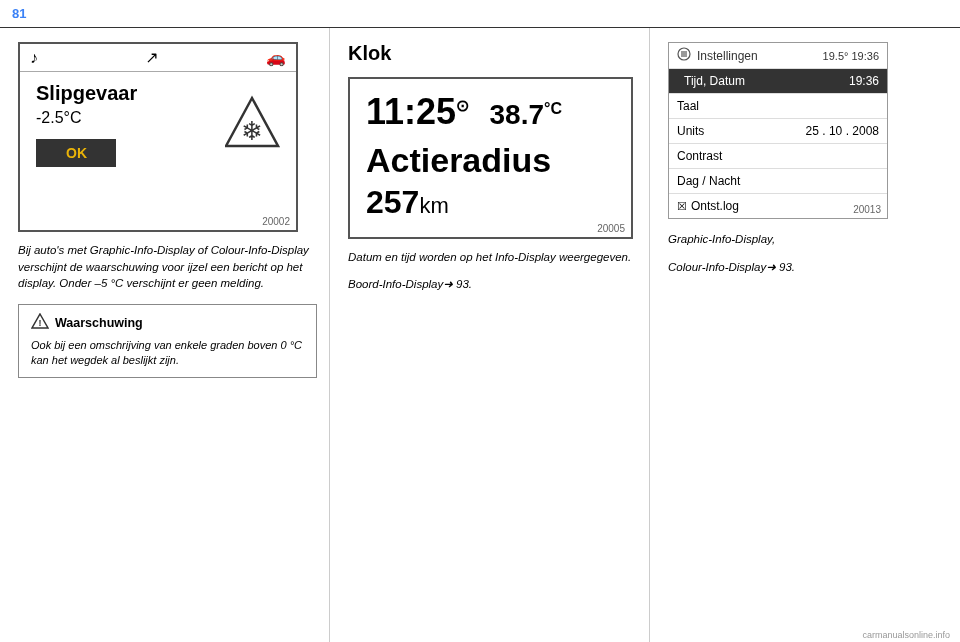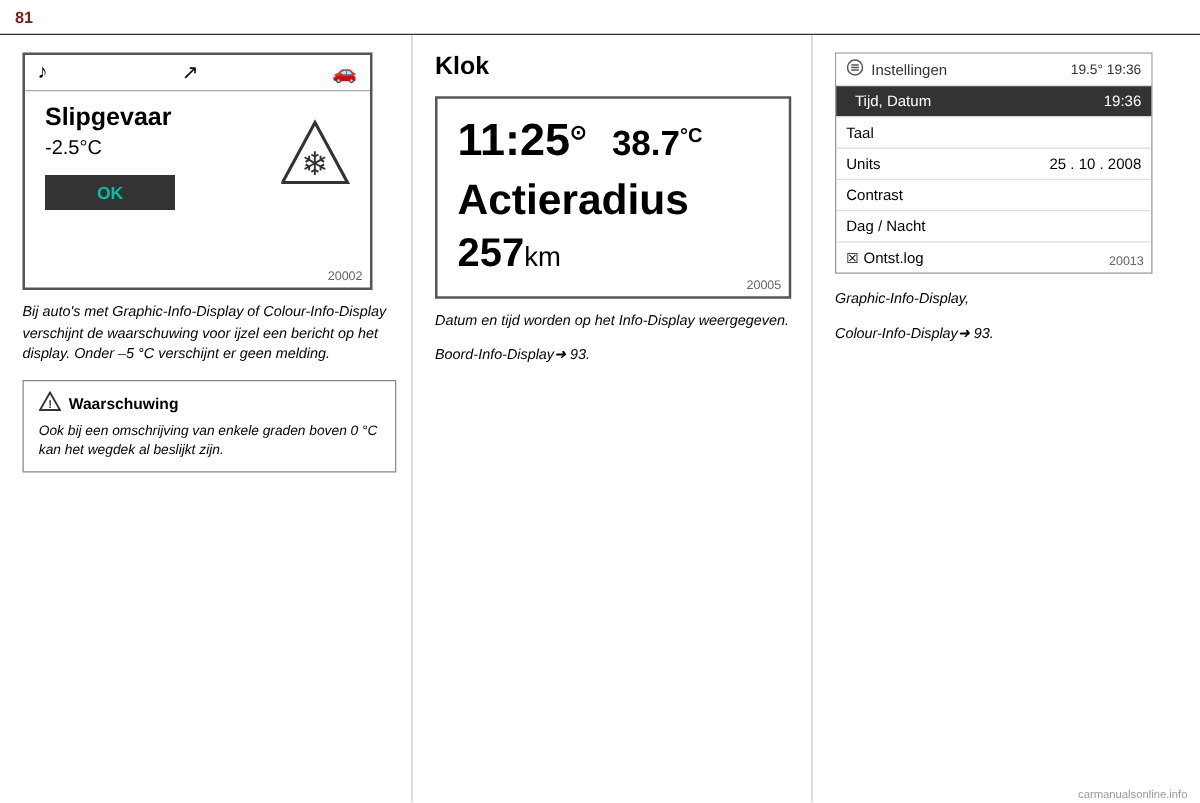--- a/index.html
+++ b/index.html
@@ -21,21 +21,21 @@
       padding: 4px 12px;
       height: 28px;
     }
     .page-header-title {
       font-size: 13px;
       color: #333;
       font-style: italic;
     }
     .page-header-number {
       font-size: 13px;
-      color: #7f1d1d;
+      color: #3b82f6;
       font-weight: bold;
     }
 
     
     .main-content {
       display: flex;
       flex-direction: row;
       height: calc(642px - 28px);
     }
 
@@ -112,27 +112,27 @@
     .screen-warning-icon {
       position: absolute;
       right: 16px;
       top: 50px;
       font-size: 48px;
       color: #333;
     }
 
     .ok-button {
       background: #333;
-      color: #14b8a6;
+      color: #eab308;
       border: none;
       padding: 6px 30px;
       font-size: 14px;
       font-weight: bold;
       margin-top: 8px;
-      width: 104px;
+      width: 80px;
       cursor: pointer;
     }
 
     .screen-number {
       position: absolute;
       bottom: 3px;
       right: 6px;
       font-size: 10px;
       color: #666;
     }
@@ -214,21 +214,21 @@
       color: #000;
     }
 
     .clock-distance-unit {
       font-size: 22px;
       font-weight: normal;
     }
 
     
     .right-screen {
-      width: 254px;
+      width: 220px;
       background: #fff;
       border: 1.5px solid #999;
       position: relative;
     }
 
     .settings-header {
       display: flex;
       justify-content: space-between;
       align-items: center;
       padding: 4px 8px;

